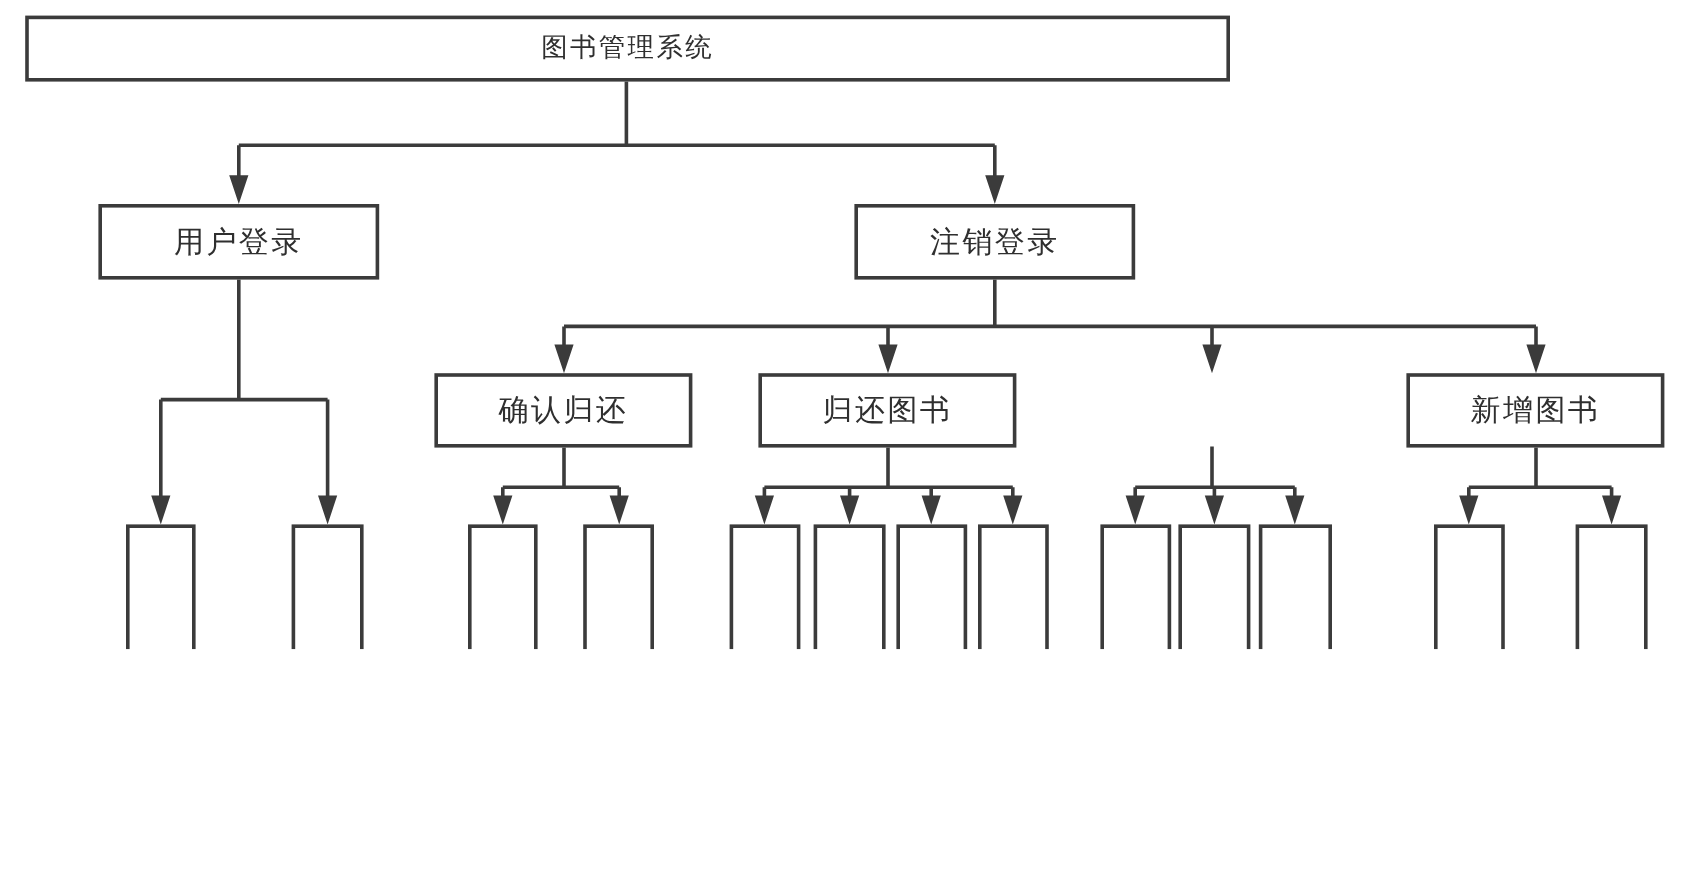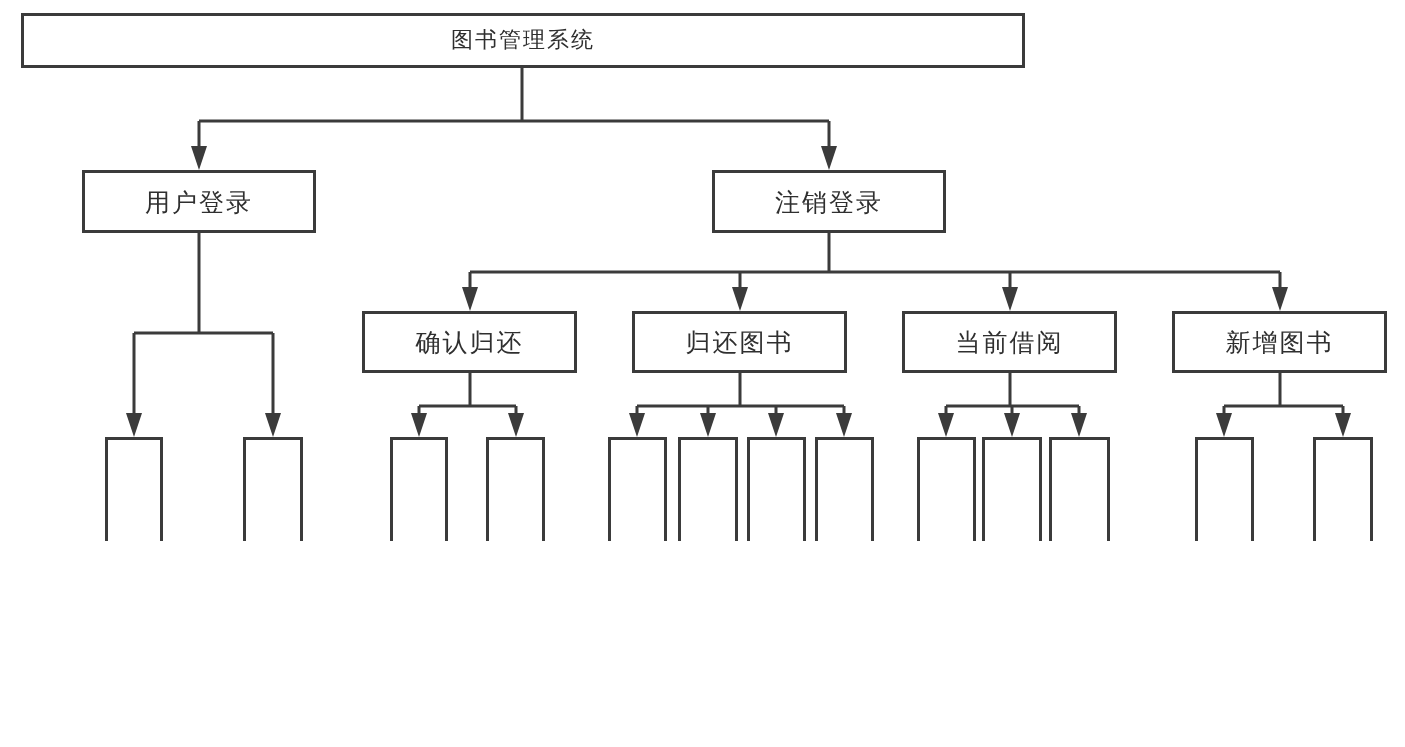--- a/index.html
+++ b/index.html
@@ -58,23 +58,20 @@
   <div class="node" style="left:712px;top:170px;width:234px;height:63px">
     <span>注销登录</span>
   </div>
 
   <div class="node" style="left:362px;top:311px;width:215px;height:62px">
     <span>确认归还</span>
   </div>
   <div class="node" style="left:632px;top:311px;width:215px;height:62px">
     <span>归还图书</span>
   </div>
-  <div class="node" style="left:902px;top:311px;width:215px;height:62px">
-    <span>当前借阅</span>
-  </div>
   <div class="node" style="left:1172px;top:311px;width:215px;height:62px">
     <span>新增图书</span>
   </div>
 
   <div class="node v" style="left:105px;top:437px;width:58px;height:298px">
     <span>用户登录</span>
   </div>
   <div class="node v" style="left:243px;top:437px;width:60px;height:298px">
     <span>注销登录</span>
   </div>

